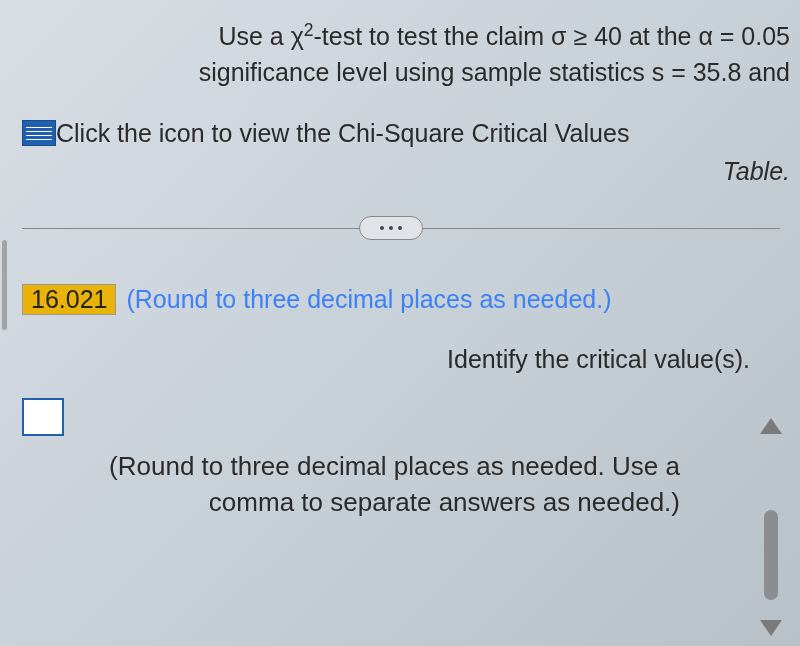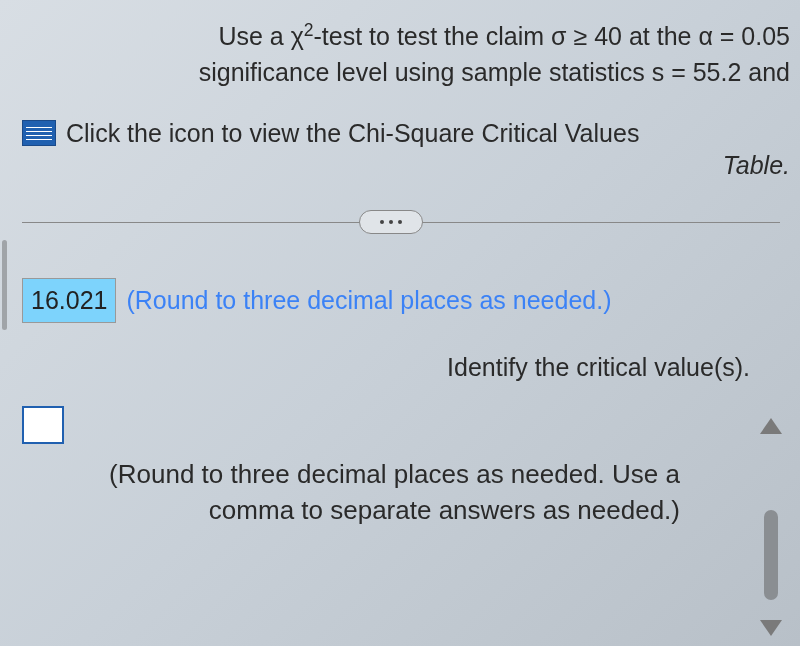--- a/index.html
+++ b/index.html
@@ -24,21 +24,21 @@
       margin-bottom: 24px;
     }
     .sup {
       font-size: 0.7em;
       vertical-align: super;
       line-height: 0;
     }
     .link-row {
       display: flex;
       align-items: center;
-      gap: 10px;
+      margin-bottom: 6px;
     }
     .table-icon {
       width: 34px;
       height: 26px;
       background: #2060b0;
       border: 1px solid #1a4a8a;
       display: inline-block;
       flex-shrink: 0;
       position: relative;
     }
@@ -98,23 +98,23 @@
       border-radius: 50%;
       background: #444;
     }
     .answer-row {
       display: flex;
       align-items: center;
       gap: 10px;
       margin-bottom: 30px;
     }
     .answer-box {
-      background: #7dd3fc;
+      background: #eab308;
       border: 1px solid #999;
-      padding: 7px 8px;
+      padding: 0 8px;
       font-size: 25px;
       color: #222;
     }
     .hint-text {
       font-size: 25px;
       color: #3b82f6;
     }
     .triangle-up {
       position: absolute;
       right: 18px;
@@ -177,21 +177,21 @@
       padding-right: 40px;
     }
   </style>
 </head>
 <body>
 
 <div class="left-bar"></div>
 
 <div class="problem-text">
   <span>Use a χ</span><span class="sup">2</span><span>-test to test the claim σ ≥ 40 at the α = 0.05</span><br>
-  <span>significance level using sample statistics s = 55.2 and</span><br>
+  <span>significance level using sample statistics s = 35.8 and</span><br>
 </div>
 
 <div class="link-row">
   <span class="table-icon"></span>
   <span class="link-text">Click the icon to view the Chi-Square Critical Values</span>
 </div>
 <div class="table-word">Table.</div>
 
 <div class="divider-row">
   <div class="divider-line"></div>

